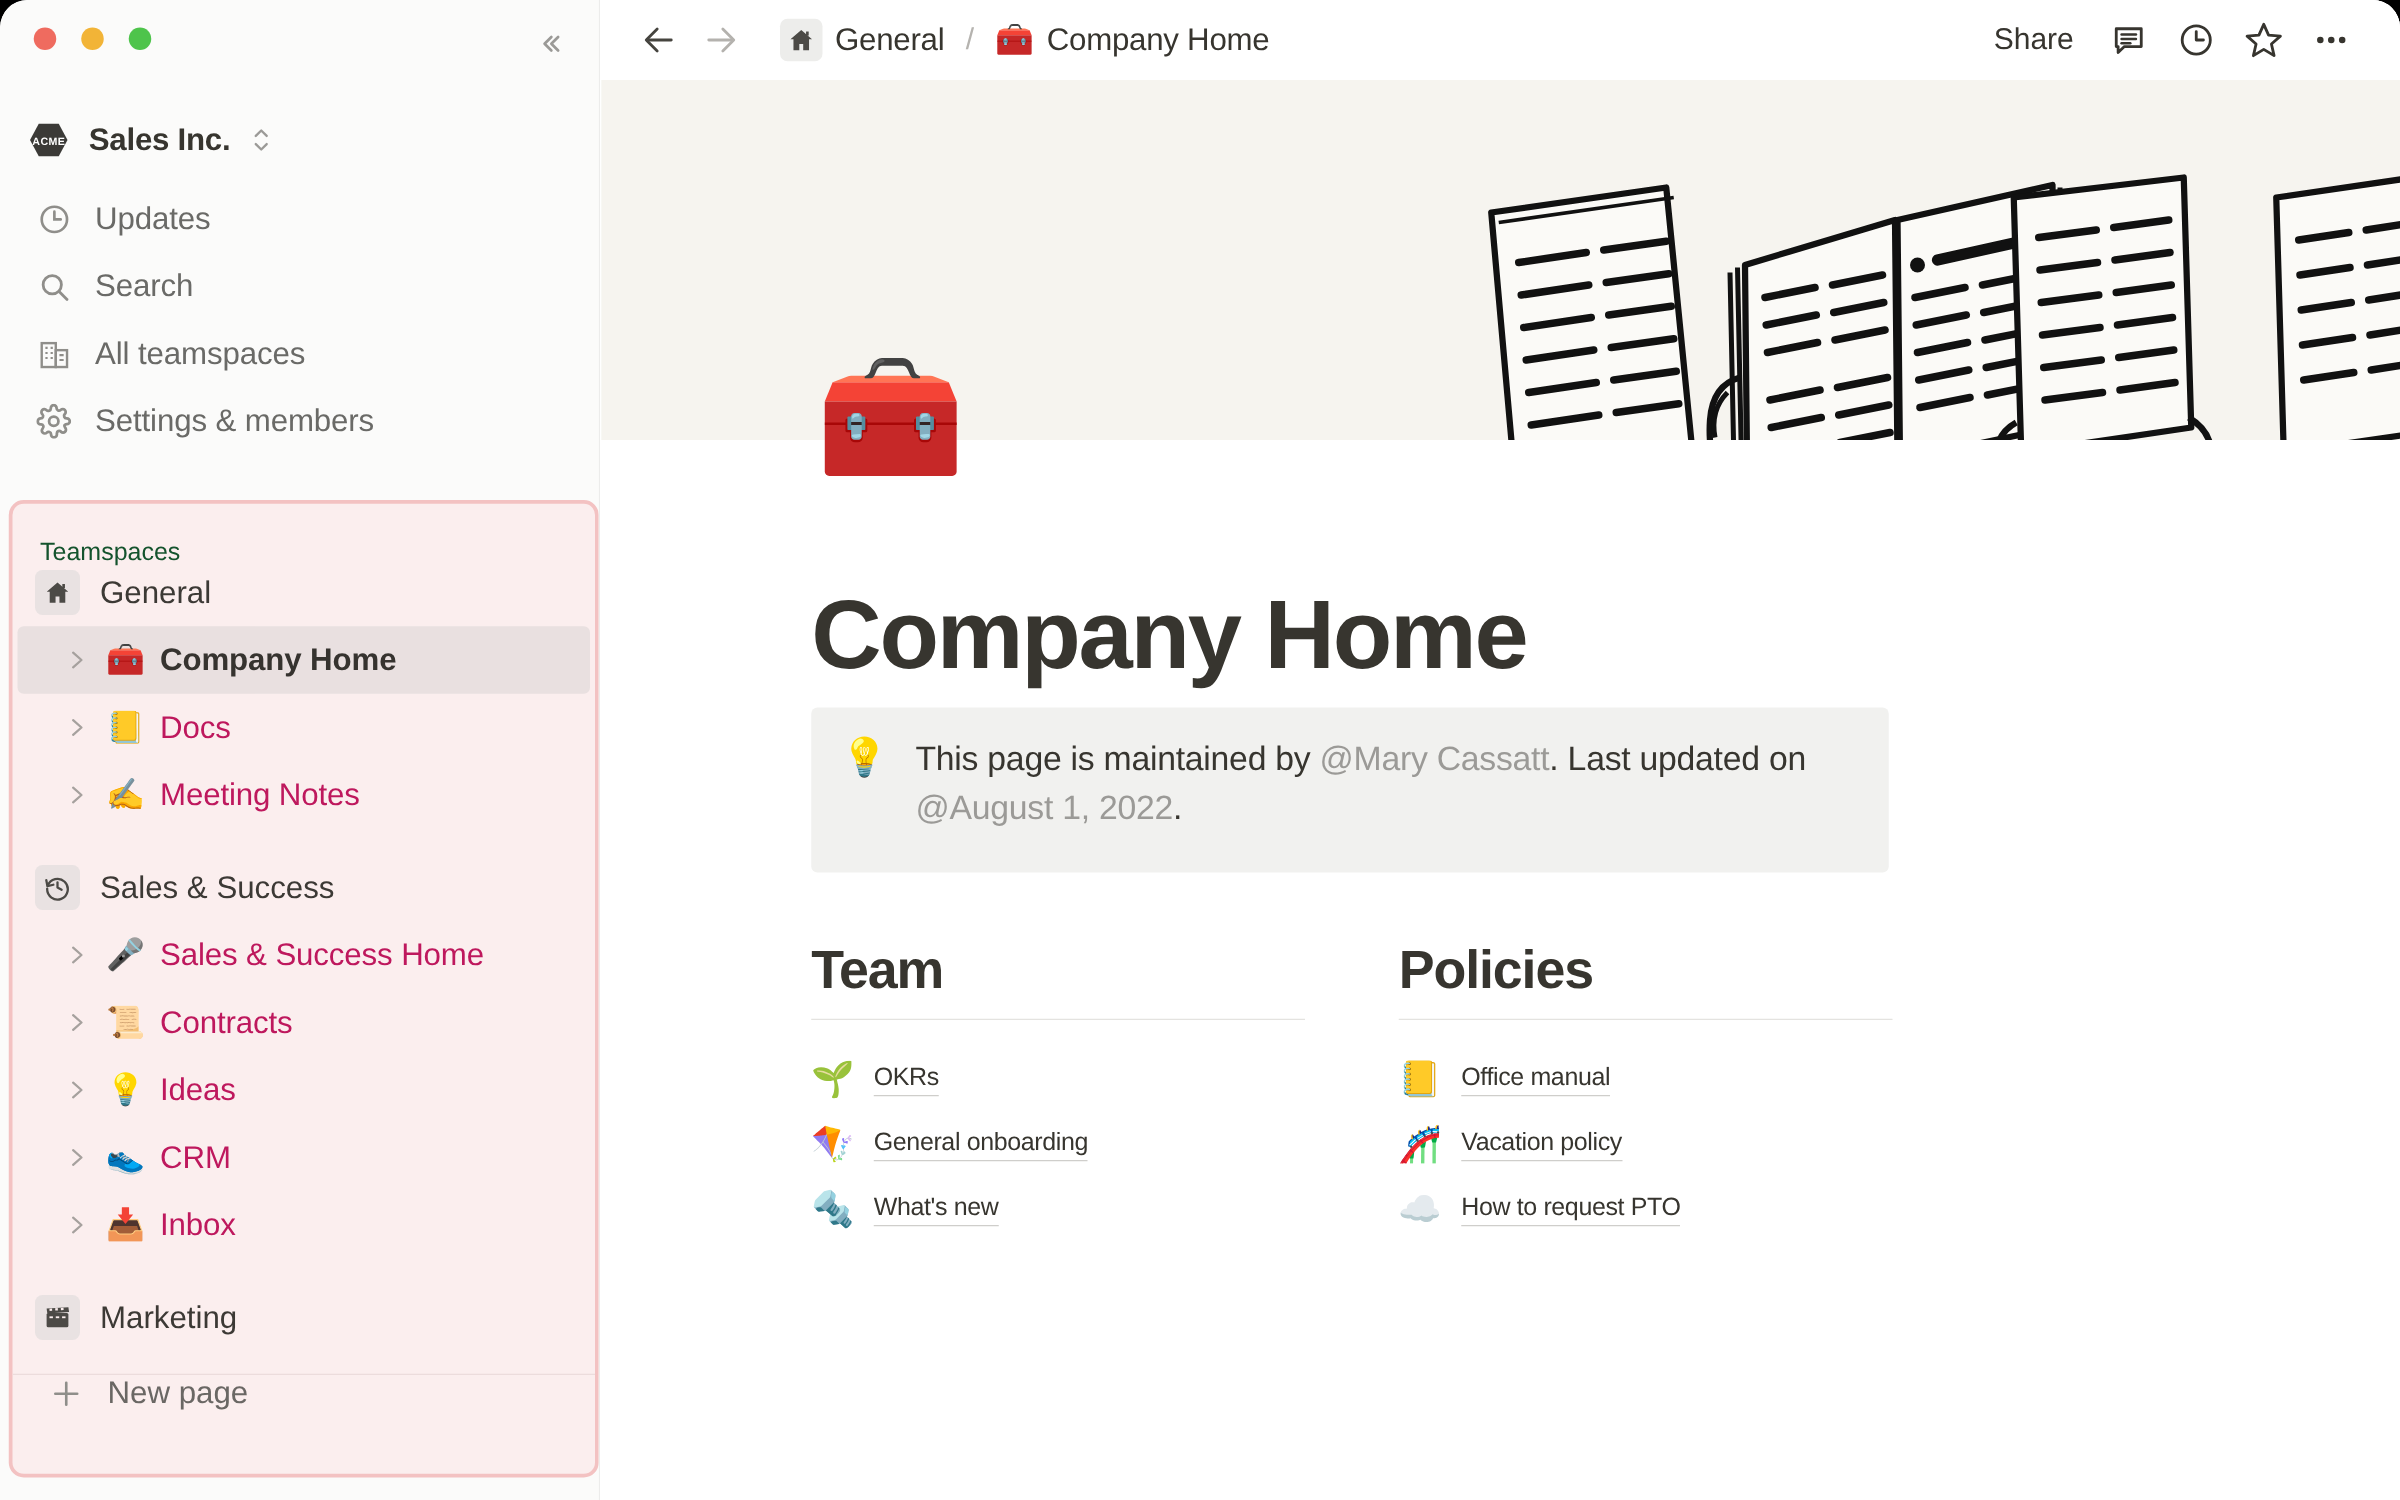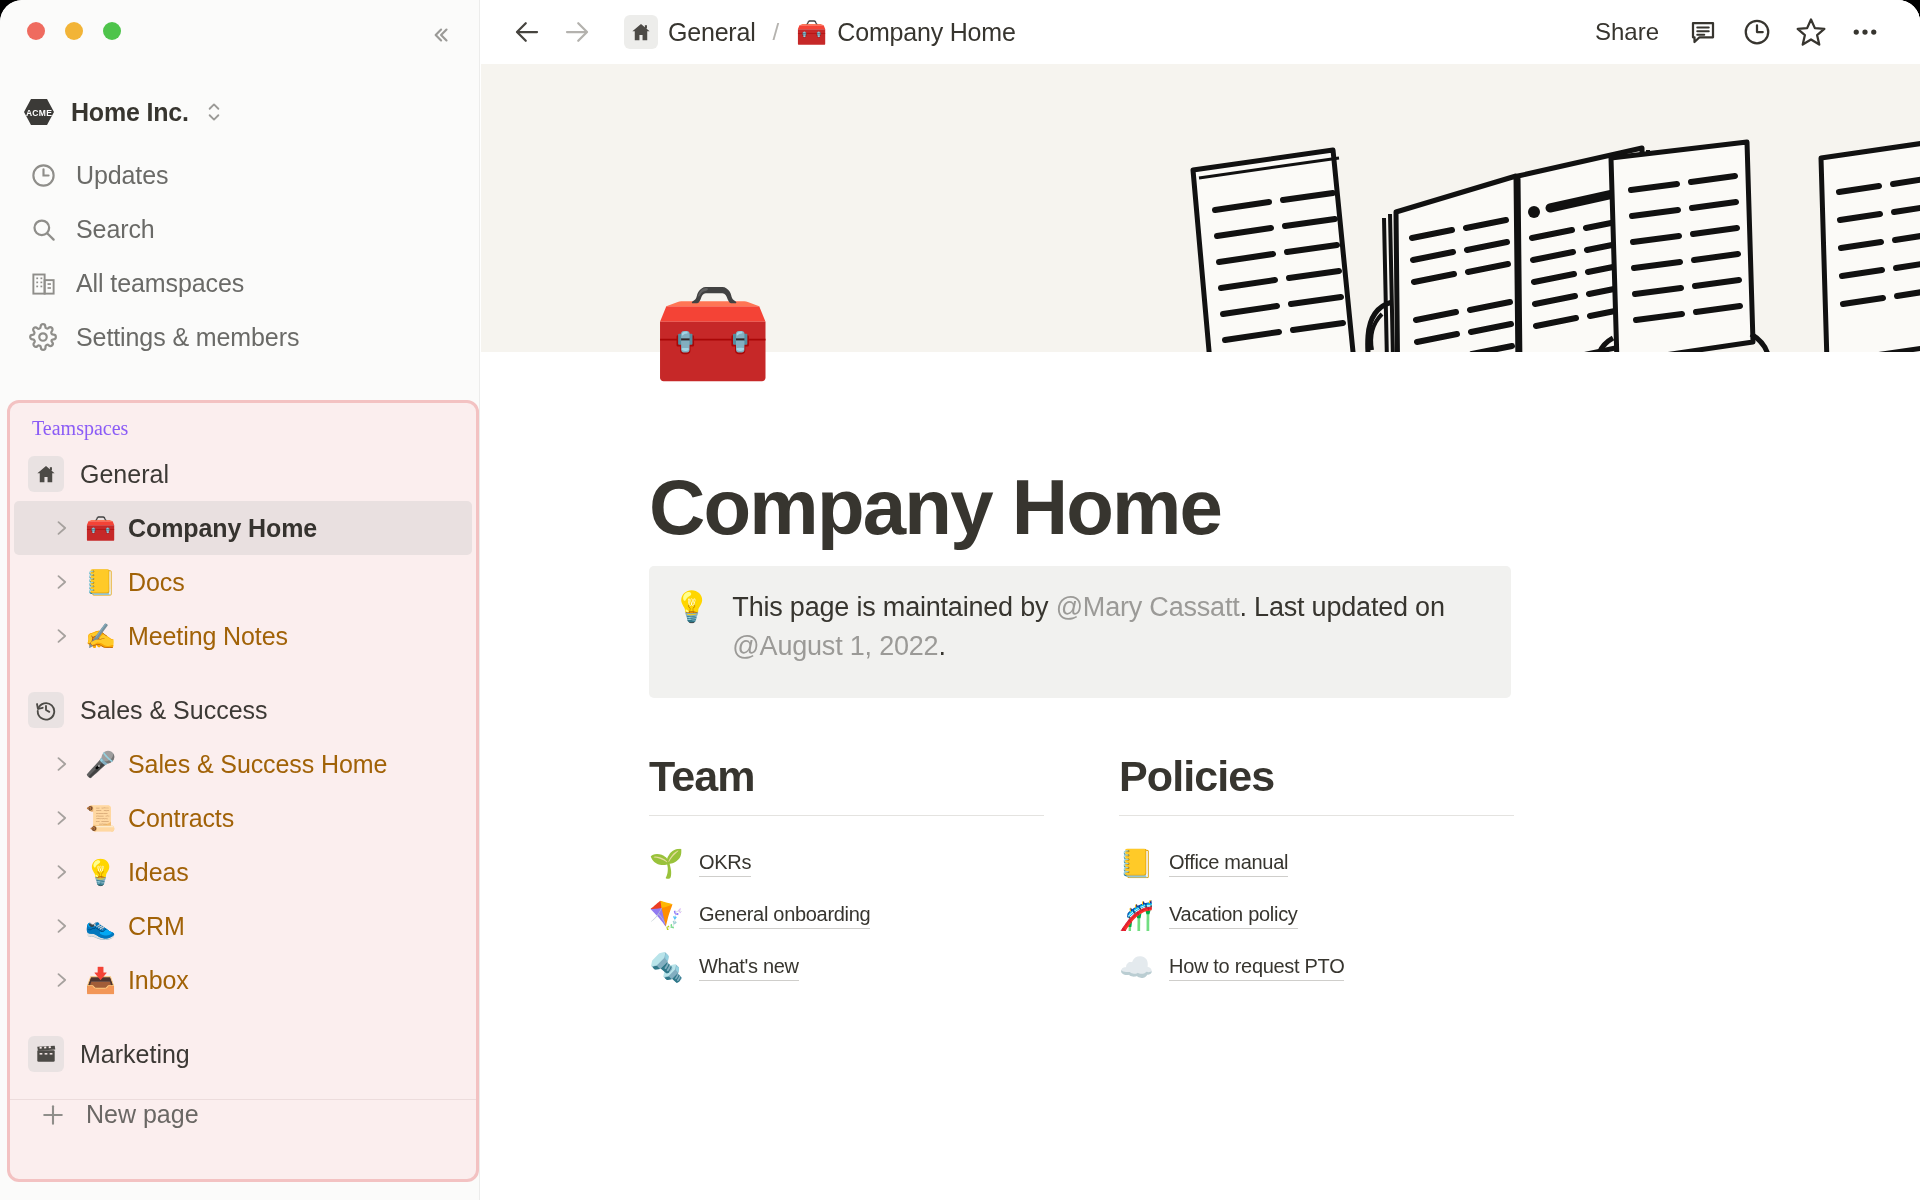--- a/index.html
+++ b/index.html
@@ -109,25 +109,24 @@
     top: 400px;
     width: 472px;
     height: 782px;
     background: #fbeeee;
     border: 3px solid #f3c2c2;
     border-radius: 12px;
     overflow: hidden;
   }
   .ts-title {
     position: absolute;
-    left: 22px; top: 14px;
+    left: 22px; top: 28px;
     font-size: 20px;
-    color: #8b5cf6;
+    color: #14532d;
     font-weight: 400;
-    font-family: Liberation Serif, serif;
   }
   .ts-scroll {
     position: absolute;
     left: 0; top: 44px; right: 0;
     bottom: 80px;
     overflow: hidden;
   }
   .ts-space {
     height: 54px;
     display: flex;
@@ -168,21 +167,21 @@
   }
   .ts-emoji {
     width: 34px; height: 34px;
     font-size: 25px;
     line-height: 34px;
     text-align: center;
     flex: 0 0 auto;
   }
   .ts-page-label {
     font-size: 25px;
-    color: #a16207;
+    color: #be185d;
     letter-spacing: -0.1px;
     white-space: nowrap;
   }
   .ts-page.selected .ts-page-label {
     color: #36332f;
     font-weight: 600;
   }
   .ts-gap { height: 20px; }
 
   .new-page-bar {
@@ -393,21 +392,21 @@
       </svg>
     </div>
 
     <div class="ws-header">
       <span class="acme-logo">
         <svg width="34" height="34" viewBox="0 0 34 34">
           <path d="M9 4 L25 4 L32 17 L25 30 L9 30 L2 17 Z" fill="#3b3a37"></path>
           <text x="17" y="21" font-family="Liberation Sans, sans-serif" font-size="8.5" font-weight="700" fill="#ffffff" text-anchor="middle" letter-spacing="0.3">ACME</text>
         </svg>
       </span>
-      <span class="ws-name">Home Inc.</span>
+      <span class="ws-name">Sales Inc.</span>
       <span class="ws-caret">
         <svg width="20" height="24" viewBox="0 0 16 22" fill="none" stroke="currentColor" stroke-width="1.7" stroke-linecap="round" stroke-linejoin="round">
           <polyline points="4,8 8,4 12,8"></polyline>
           <polyline points="4,14 8,18 12,14"></polyline>
         </svg>
       </span>
     </div>
 
     <nav class="nav-list">
 

